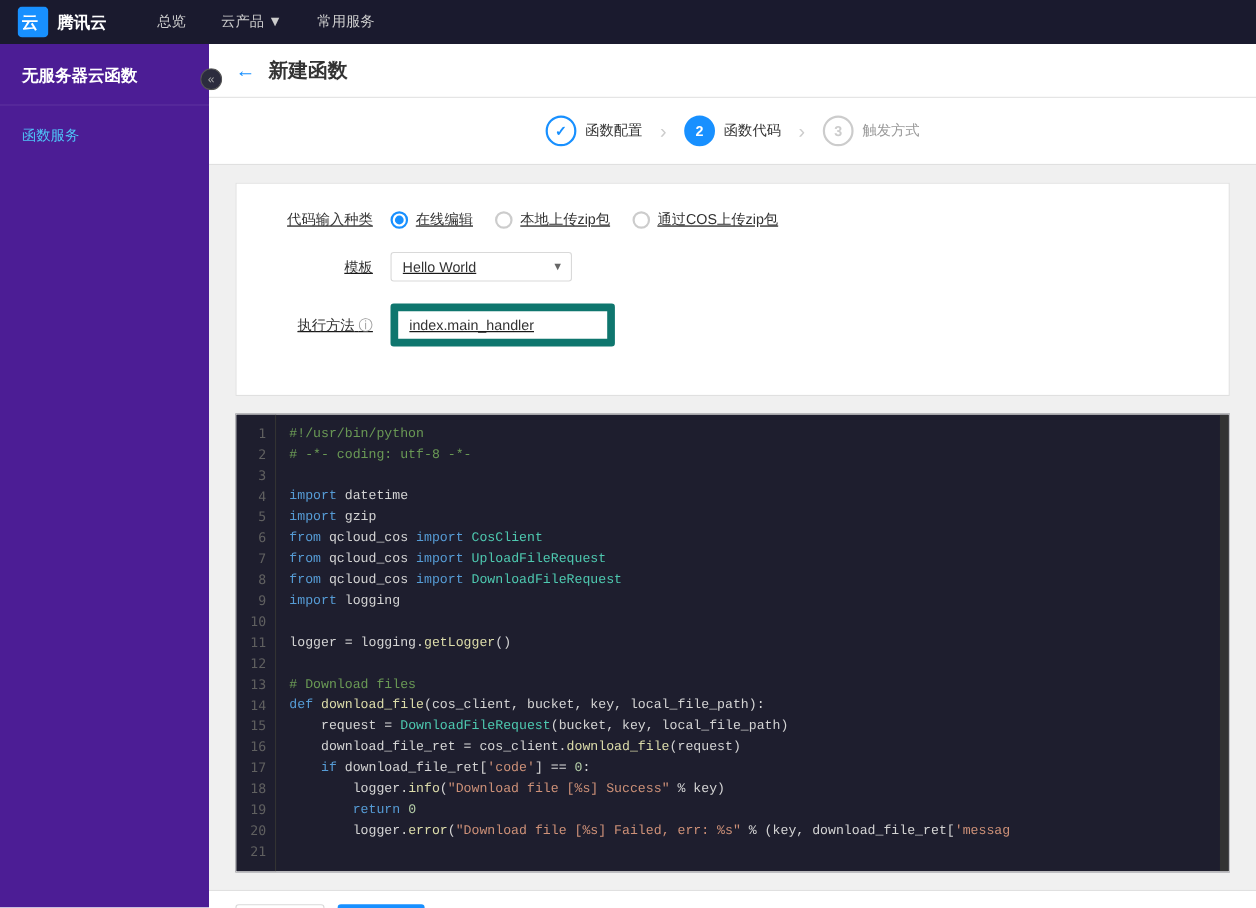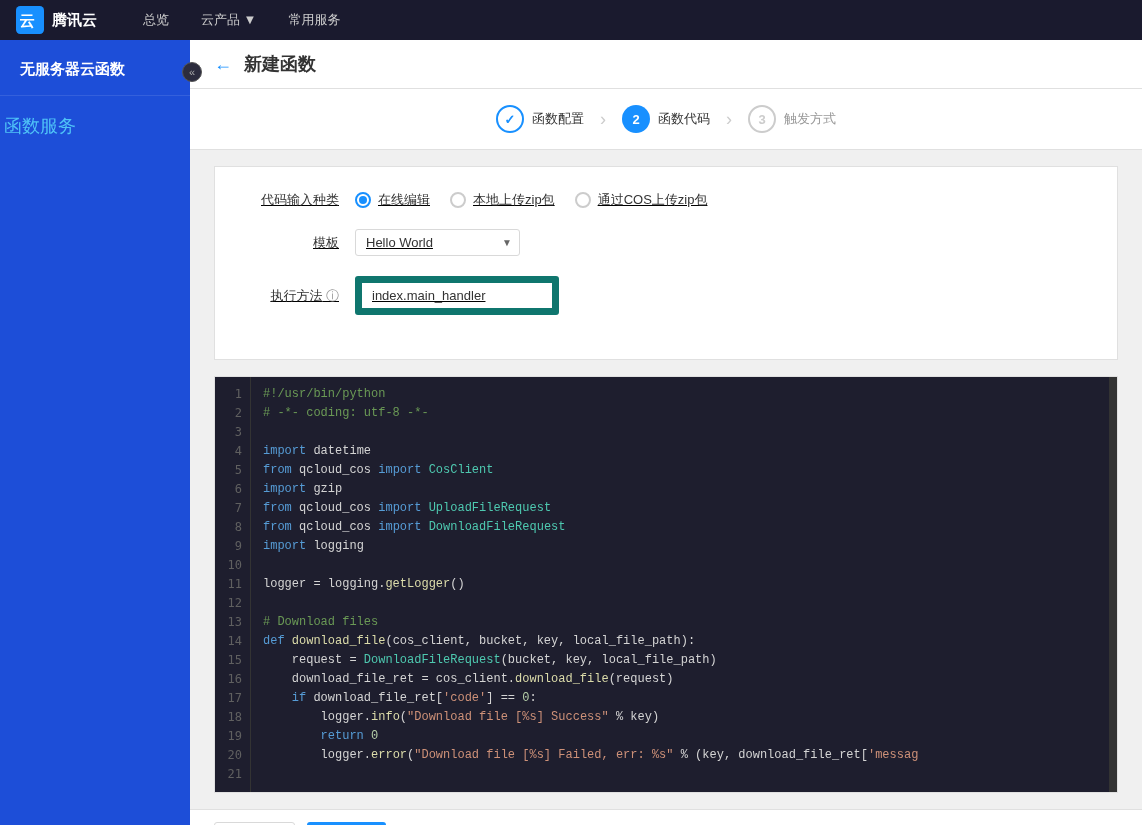--- a/index.html
+++ b/index.html
@@ -45,21 +45,21 @@
 
     
     .layout {
       display: flex;
       height: calc(825px - 40px);
     }
 
     
     .sidebar {
       width: 190px;
-      background: #1d4ed8;
+      background: #4c1d95;
       color: #fff;
       flex-shrink: 0;
       position: relative;
     }
     .sidebar-title {
       padding: 20px 16px 16px 20px;
       font-size: 15px;
       color: #fff;
       font-weight: bold;
       border-bottom: 1px solid rgba(255,255,255,0.1);
@@ -78,24 +78,24 @@
       justify-content: center;
       cursor: pointer;
       color: #aaa;
       font-size: 11px;
       z-index: 10;
     }
     .sidebar-menu {
       padding: 8px 0;
     }
     .sidebar-menu-item {
-      padding: 10px 4px;
+      padding: 10px 20px;
       color: #4fc3f7;
       cursor: pointer;
-      font-size: 18px;
+      font-size: 13px;
     }
 
     
     .main-content {
       flex: 1;
       background: #f0f0f0;
       overflow-y: auto;
     }
 
     
@@ -465,22 +465,22 @@
           <span class="line-num">18</span>
           <span class="line-num">19</span>
           <span class="line-num">20</span>
           <span class="line-num">21</span>
         </div>
         <div class="code-lines">
           <div class="code-line"><span class="cm">#!/usr/bin/python</span></div>
           <div class="code-line"><span class="cm"># -*- coding: utf-8 -*-</span></div>
           <div class="code-line"> </div>
           <div class="code-line"><span class="kw">import</span> datetime</div>
+          <div class="code-line"><span class="kw">import</span> gzip</div>
           <div class="code-line"><span class="kw">from</span> qcloud_cos <span class="kw">import</span> <span class="builtin">CosClient</span></div>
-          <div class="code-line"><span class="kw">import</span> gzip</div>
           <div class="code-line"><span class="kw">from</span> qcloud_cos <span class="kw">import</span> <span class="builtin">UploadFileRequest</span></div>
           <div class="code-line"><span class="kw">from</span> qcloud_cos <span class="kw">import</span> <span class="builtin">DownloadFileRequest</span></div>
           <div class="code-line"><span class="kw">import</span> logging</div>
           <div class="code-line"> </div>
           <div class="code-line">logger = logging.<span class="fn">getLogger</span>()</div>
           <div class="code-line"> </div>
           <div class="code-line"><span class="cm"># Download files</span></div>
           <div class="code-line"><span class="kw">def</span> <span class="fn">download_file</span>(cos_client, bucket, key, local_file_path):</div>
           <div class="code-line">    request = <span class="builtin">DownloadFileRequest</span>(bucket, key, local_file_path)</div>
           <div class="code-line">    download_file_ret = cos_client.<span class="fn">download_file</span>(request)</div>

